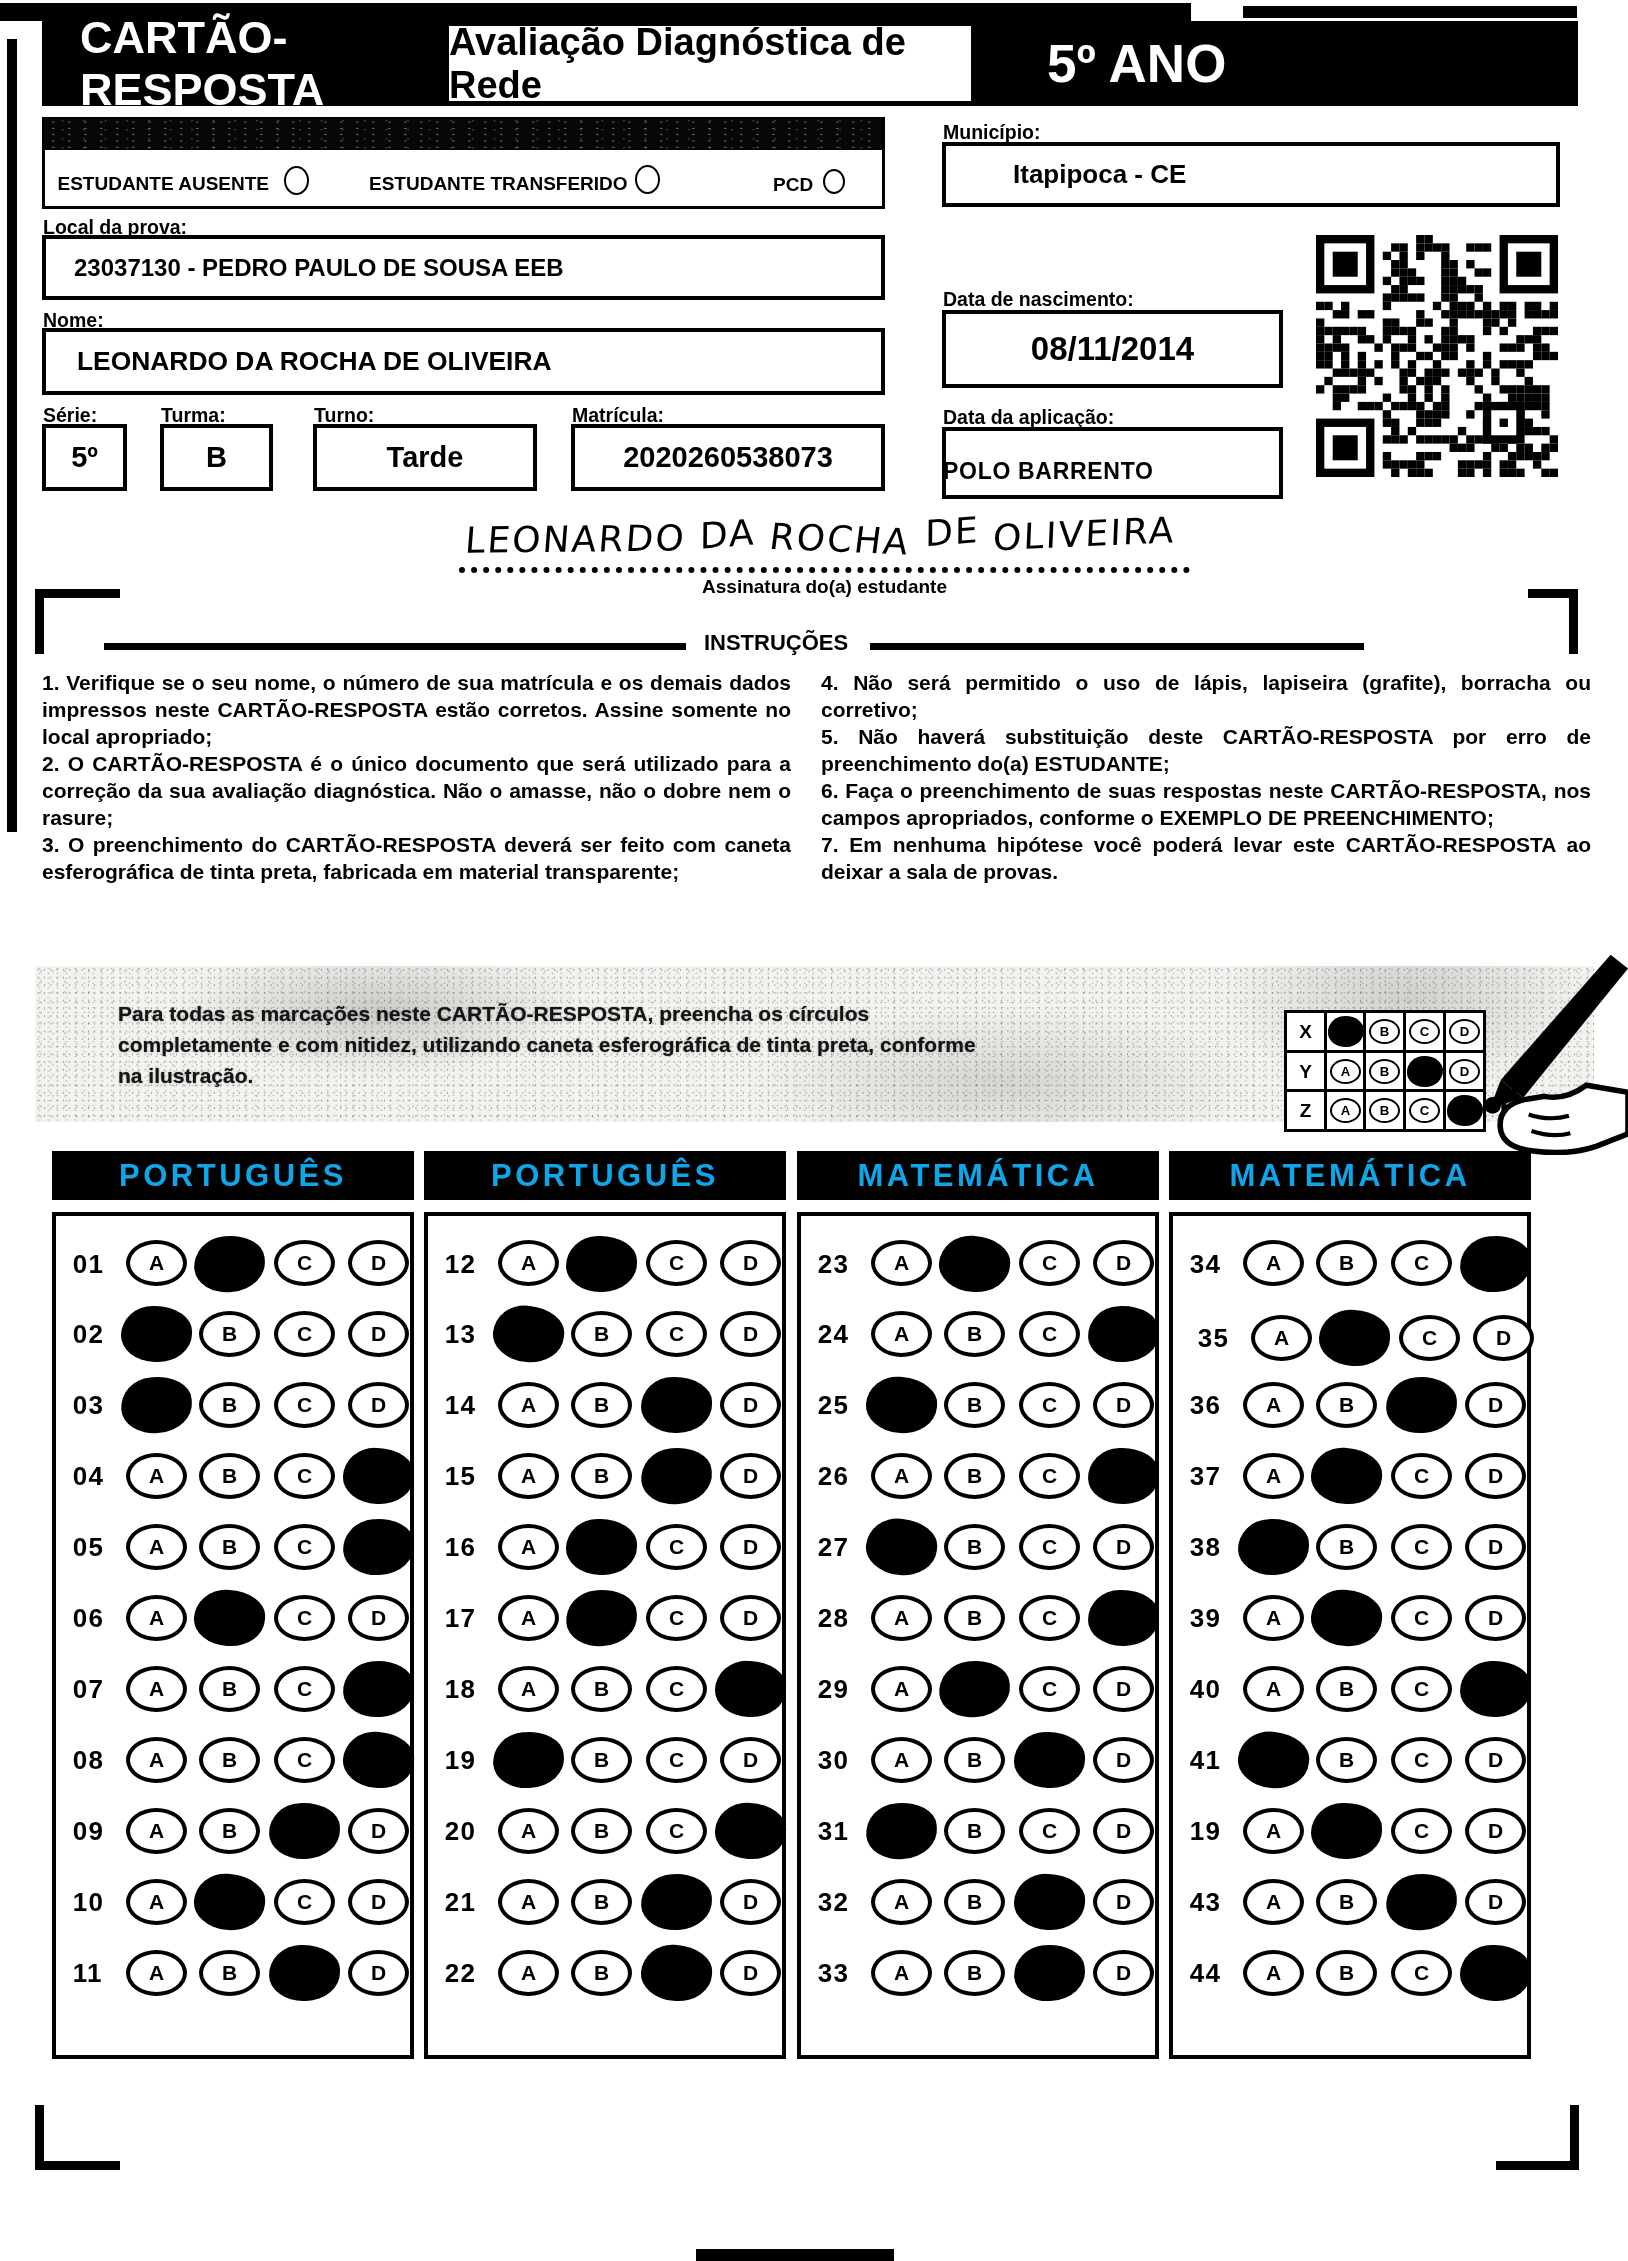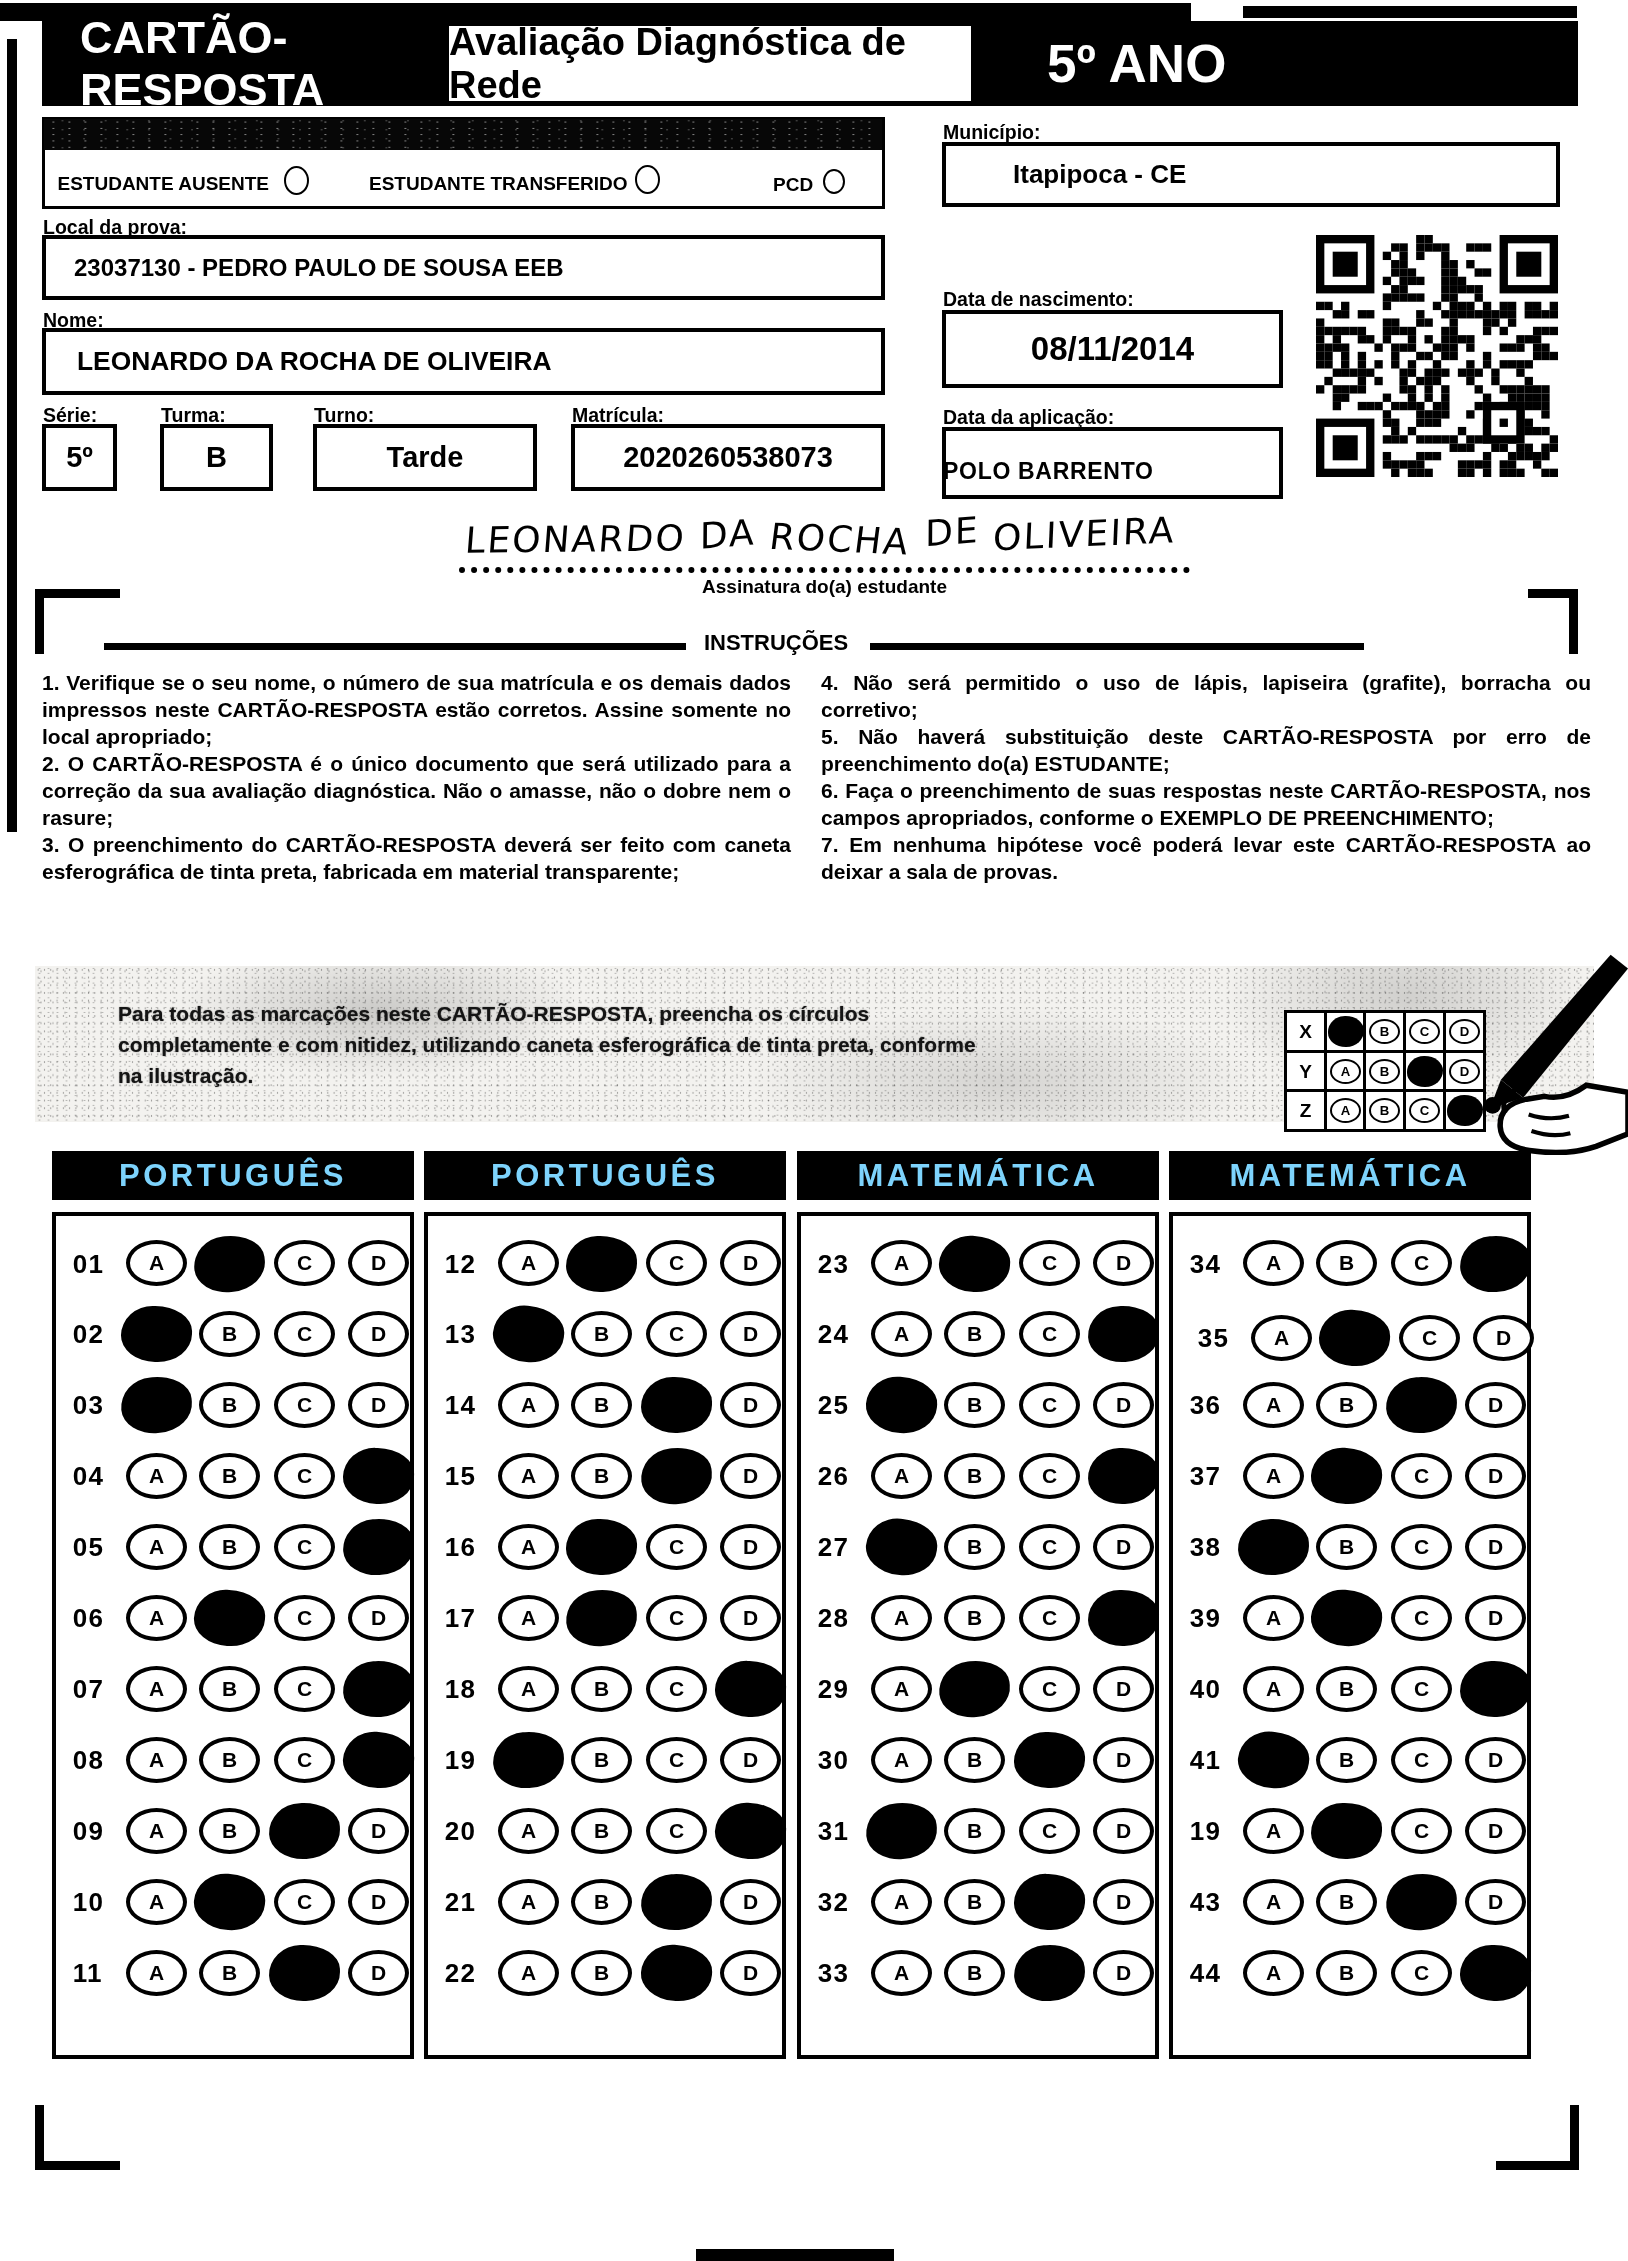--- a/index.html
+++ b/index.html
@@ -46,21 +46,21 @@
     background-size:6.3px 7.7px,9px 4.9px,12px 10.4px,100% 100%,100% 100%,100% 100%;}
   .ex-text{position:absolute;font-size:21px;line-height:31px;font-weight:bold;color:#141414;text-shadow:0 0 1.4px rgba(0,0,0,.55);}
   .ex-legend{position:absolute;font-size:19px;line-height:28px;font-weight:bold;color:#1c1c1c;text-shadow:0 0 1.4px rgba(0,0,0,.5);white-space:nowrap;}
   .ex-cell{position:absolute;width:43px;height:43px;border:3.5px solid #000;box-sizing:border-box;background:#fff;
            display:flex;align-items:center;justify-content:center;}
   .ex-lab{font-weight:bold;font-size:19px;}
   .ex-bub{width:31px;height:25px;border:2.8px solid #000;border-radius:50%;box-sizing:border-box;
           display:flex;align-items:center;justify-content:center;font-size:13.2px;font-weight:bold;background:#fff;}
   .ex-bub.marked{width:36px;height:31px;border:none;background:#000;border-radius:48% 52% 50% 50%/52% 48% 54% 46%;}
   
-  .subj-hdr{position:absolute;top:1151px;width:362px;height:49px;background:#000;color:#7dd3fc;
+  .subj-hdr{position:absolute;top:1151px;width:362px;height:49px;background:#000;color:#0ea5e9;
             font-size:31px;font-weight:bold;letter-spacing:3.5px;display:flex;align-items:center;justify-content:center;}
   .ans-box{position:absolute;top:1212px;width:362px;height:847px;border:4.2px solid #000;box-sizing:border-box;background:#fff;}
   .ans-row{position:absolute;left:0;width:353px;height:56px;}
   .qnum{position:absolute;left:16.7px;top:50%;transform:translateY(-50%);font-size:26px;font-weight:bold;letter-spacing:1.4px;}
   .bubble{position:absolute;top:4.9px;width:61px;height:46px;border:4.2px solid #000;border-radius:50%;box-sizing:border-box;
           display:flex;align-items:center;justify-content:center;font-size:21px;font-weight:bold;background:#fff;}
   .bubble.marked{width:71px;height:56px;border:none;background:#000;top:0;
                  border-radius:46% 54% 50% 50%/55% 45% 52% 48%;}
   .qr{position:absolute;}
   .polo{position:absolute;font-weight:bold;font-size:23px;letter-spacing:0.7px;}
@@ -103,21 +103,21 @@
   <div class="flabel" style="left:43px;top:309px;">Nome:</div>
   <div class="fbox" style="left:42px;top:328px;width:843px;height:67px;padding-left:31px;">
     <span class="fval" style="font-size:26.4px;">LEONARDO DA ROCHA DE OLIVEIRA</span>
   </div>
 
   <div class="flabel" style="left:43px;top:404px;">Série:</div>
   <div class="flabel" style="left:161px;top:404px;">Turma:</div>
   <div class="flabel" style="left:314px;top:404px;">Turno:</div>
   <div class="flabel" style="left:572px;top:404px;">Matrícula:</div>
 
-  <div class="fbox" style="left:42px;top:424px;width:75px;height:67px;justify-content:center;">
+  <div class="fbox" style="left:42px;top:424px;width:85px;height:67px;justify-content:center;">
     <span class="fval" style="font-size:29px;">5º</span>
   </div>
   <div class="fbox" style="left:160px;top:424px;width:113px;height:67px;justify-content:center;">
     <span class="fval" style="font-size:29px;">B</span>
   </div>
   <div class="fbox" style="left:313px;top:424px;width:224px;height:67px;justify-content:center;">
     <span class="fval" style="font-size:29px;">Tarde</span>
   </div>
   <div class="fbox" style="left:571px;top:424px;width:314px;height:67px;justify-content:center;">
     <span class="fval" style="font-size:29px;">2020260538073</span>

